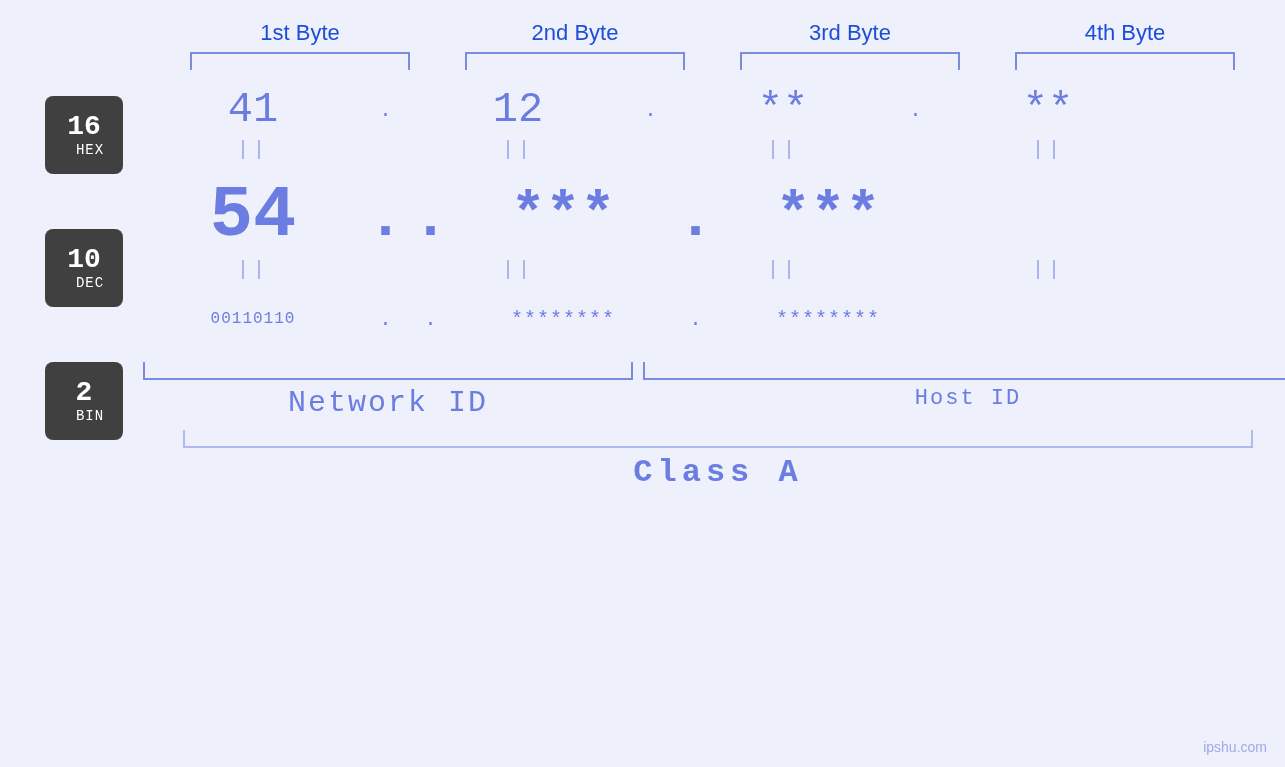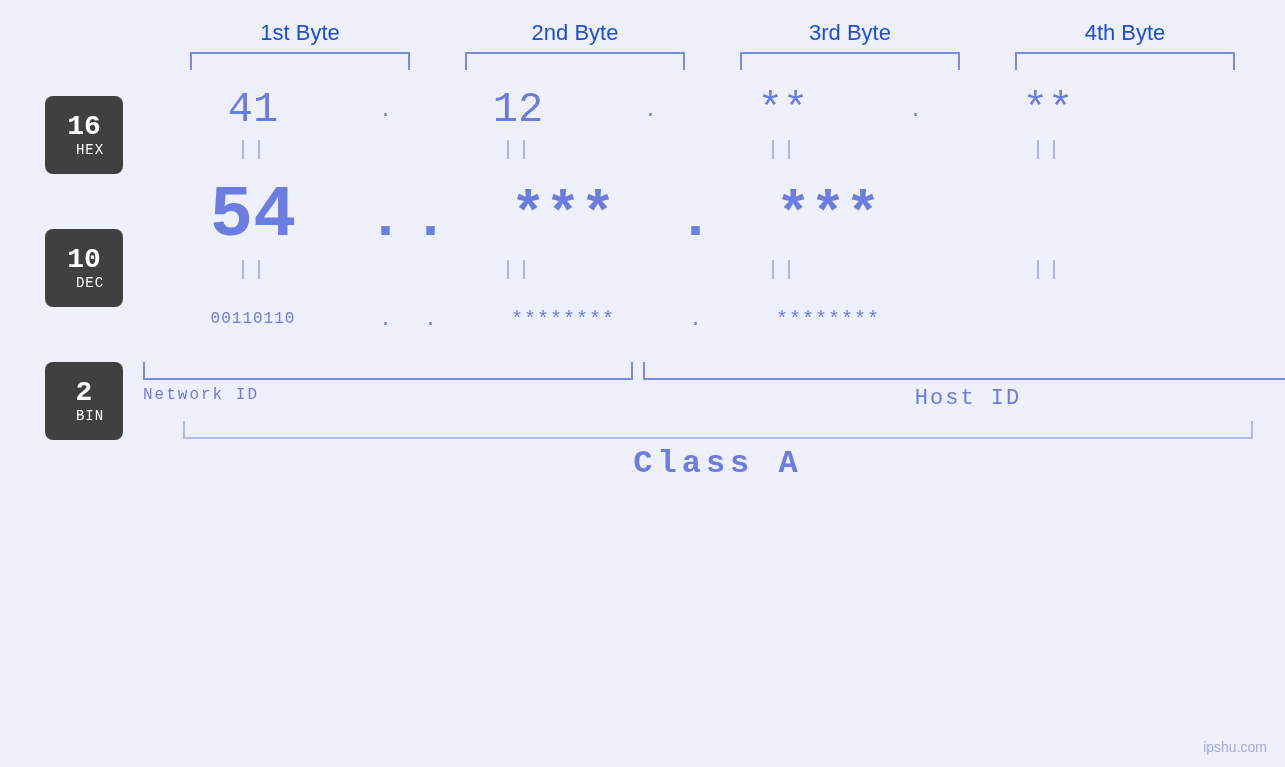--- a/index.html
+++ b/index.html
@@ -213,21 +213,21 @@
 
       <div style="display:flex; width:1150px; margin-top:8px; align-items:flex-end;">
 
         <div style="width:490px; height:18px; border-bottom:2px solid #7b8cde; border-left:2px solid #7b8cde; border-right:2px solid #7b8cde;"></div>
         <div style="width:10px;"></div>
 
         <div style="width:650px; height:18px; border-bottom:2px solid #7b8cde; border-left:2px solid #7b8cde; border-right:2px solid #7b8cde;"></div>
       </div>
 
       <div style="display:flex; width:1150px; margin-top:6px;">
-        <div style="width:490px; text-align:left; color:#6b7de0; font-size:16px; letter-spacing:2px;">Network ID</div>
+        <div style="width:490px; text-align:center; color:#6b7de0; font-size:30px; letter-spacing:2px;">Network ID</div>
         <div style="width:10px;"></div>
         <div style="width:650px; text-align:center; color:#6b7de0; font-size:22px; letter-spacing:2px;">Host ID</div>
       </div>
 
       <div style="width:1070px; height:18px; border-bottom:2px solid #b0baee; border-left:2px solid #b0baee; border-right:2px solid #b0baee; margin-top:10px; margin-left:40px;"></div>
 
       <div style="width:1150px; text-align:center; color:#6b7de0; font-size:32px; font-weight:bold; letter-spacing:5px; margin-top:6px;">Class A</div>
 
     </div>
   </div>

